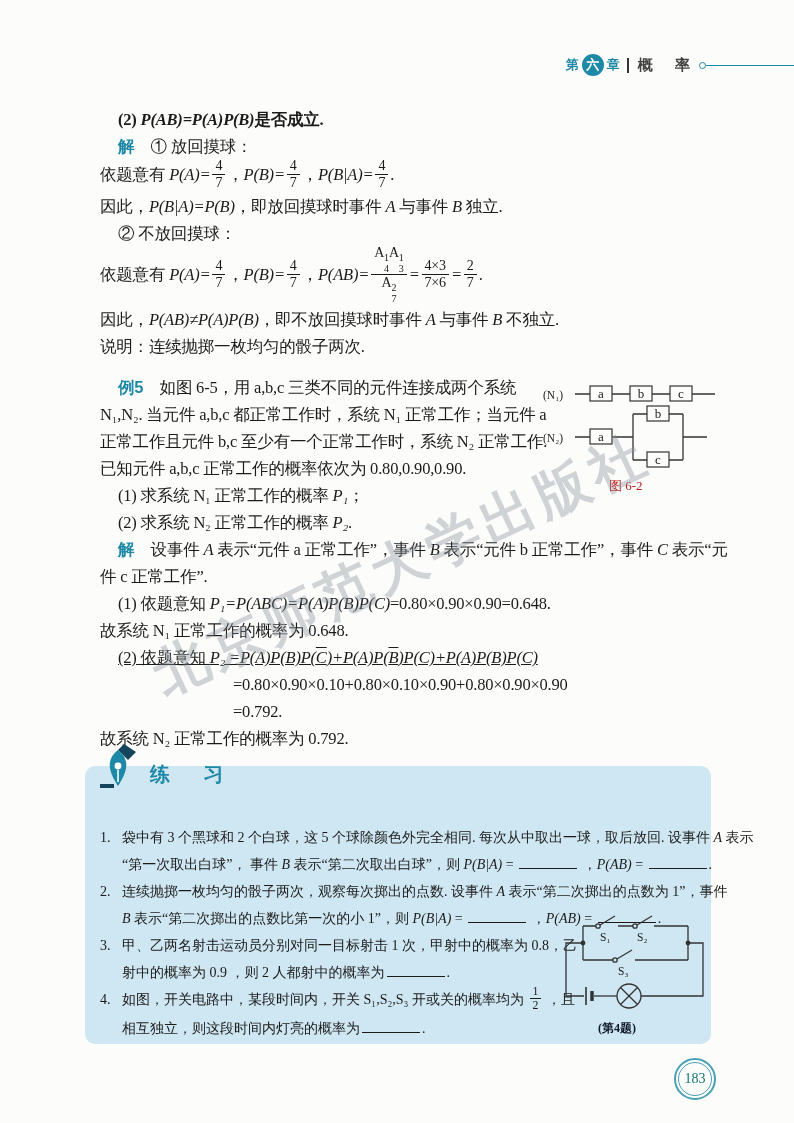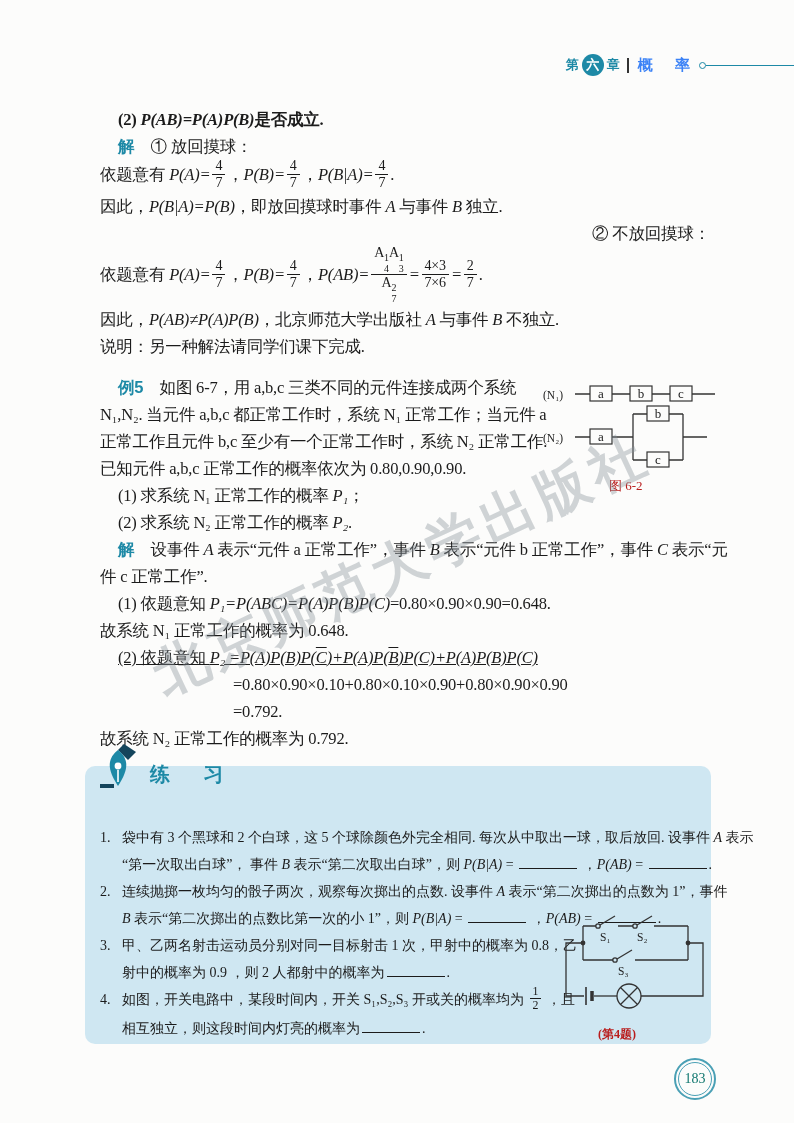--- a/index.html
+++ b/index.html
@@ -5,21 +5,21 @@
   html,body{margin:0;padding:0;background:#e9e9e9;}
   .page{position:relative;width:794px;height:1123px;background:#fcfcfb;overflow:hidden;
         font-family:"Liberation Serif",serif;color:#1b1b1b;margin:0 auto;}
 
   
   .header{position:absolute;top:54px;right:0;display:flex;align-items:center;}
   .h-pre{font:bold 13px "Liberation Sans",sans-serif;color:#1d89a6;}
   .h-circle{width:22px;height:22px;border-radius:50%;background:#1d89a6;color:#fff;
             font:bold 13px/22px "Liberation Sans",sans-serif;text-align:center;margin:0 3px;}
   .h-div{width:2px;height:15px;background:#333;margin:0 9px 0 7px;}
-  .h-title{font:bold 15px "Liberation Sans",sans-serif;color:#3b82f6;letter-spacing:9px;}
+  .h-title{font:bold 15px "Liberation Sans",sans-serif;color:#404040;letter-spacing:9px;}
   .h-ring{width:5px;height:5px;border:1px solid #1d89a6;border-radius:50%;margin-left:0;}
   .h-line{width:88px;height:1px;background:#1d89a6;}
 
   
   .main{position:absolute;left:100px;top:106px;width:610px;z-index:1;}
   .line{font-size:16.5px;line-height:27px;white-space:nowrap;letter-spacing:-0.2px;}
   .txt{font-style:normal;}
   .math{font-style:italic;font-family:"Liberation Serif",serif;}
   .kw{font-family:"Liberation Sans",sans-serif;font-weight:bold;color:#1d89a6;font-style:normal;}
   .ov{text-decoration:overline;font-style:italic;}
@@ -41,21 +41,21 @@
   .exbox{position:absolute;left:85px;top:766px;width:626px;height:278px;
          background:#cfe7f2;border-radius:10px;z-index:0;}
   .exhead{position:absolute;left:98px;top:742px;display:flex;align-items:flex-end;gap:12px;z-index:2;}
   .extitle{font:bold 20px "Liberation Sans",sans-serif;color:#1d89a6;letter-spacing:14px;margin-bottom:12px;}
   .exproblems{position:absolute;left:100px;top:824px;width:600px;z-index:1;}
   .exline{position:relative;padding-left:22px;font-size:14px;line-height:27px;white-space:nowrap;}
   .pnum{position:absolute;left:0;font-style:normal;}
 
   
   .circuit{position:absolute;left:558px;top:893px;z-index:2;}
-  .circap{color:#b91c1c;font:bold 12px "Liberation Serif",serif;margin:7px 0 0 40px;}
+  .circap{color:#0f172a;font:bold 12px "Liberation Serif",serif;margin:1px 0 0 40px;}
 
   
   .pageno{position:absolute;left:674px;top:1058px;width:42px;height:42px;border:2px solid #4aa0b5;
           border-radius:50%;display:flex;align-items:center;justify-content:center;box-sizing:border-box;}
   .pageno::before{content:"";position:absolute;inset:2px;border:1px solid #4aa0b5;border-radius:50%;}
   .pageno span{font:14px "Liberation Serif",serif;color:#0f766e;}
 
   
   .watermark{position:absolute;left:130px;top:520px;width:580px;z-index:5;pointer-events:none;
              font:bold 54px "Liberation Serif",serif;color:rgba(135,145,152,0.38);
@@ -81,35 +81,35 @@
     <span class="h-title">概 率</span>
     <span class="h-ring"></span>
     <span class="h-line"></span>
   </div>
 
   <div class="main">
       <div class="line" style="padding-left: 18px; font-weight: bold;"><span class="txt">(2) </span><span class="math">P(AB)=P(A)P(B)</span><span class="txt">是否成立.</span></div>
       <div class="line" style="padding-left: 18px;"><span class="kw">解</span><span class="txt">　① 放回摸球：</span></div>
       <div class="line"><span class="txt">依题意有 </span><span class="math">P(A)=</span><span class="frac"><span class="fn">4</span><span class="fd">7</span></span><span class="txt">，</span><span class="math">P(B)=</span><span class="frac"><span class="fn">4</span><span class="fd">7</span></span><span class="txt">，</span><span class="math">P(B|A)=</span><span class="frac"><span class="fn">4</span><span class="fd">7</span></span><span class="txt">.</span></div>
       <div class="line"><span class="txt">因此，</span><span class="math">P(B|A)=P(B)</span><span class="txt">，即放回摸球时事件 </span><span class="math">A</span><span class="txt"> 与事件 </span><span class="math">B</span><span class="txt"> 独立.</span></div>
-      <div class="line" style="padding-left: 18px; text-align: right;"><span class="txt">② 不放回摸球：</span></div>
+      <div class="line" style="padding-left: 18px;"><span class="txt">② 不放回摸球：</span></div>
       <div class="line"><span class="txt">依题意有 </span><span class="math">P(A)=</span><span class="frac"><span class="fn">4</span><span class="fd">7</span></span><span class="txt">，</span><span class="math">P(B)=</span><span class="frac"><span class="fn">4</span><span class="fd">7</span></span><span class="txt">，</span><span class="math">P(AB)=</span><span class="frac"><span class="fn"><span class="pp"><span class="txt">A</span><span class="pss">
                 <span>1</span>
                 <span>4</span>
               </span></span><span class="pp"><span class="txt">A</span><span class="pss">
                 <span>1</span>
                 <span>3</span>
               </span></span></span><span class="fd"><span class="pp"><span class="txt">A</span><span class="pss">
                 <span>2</span>
                 <span>7</span>
               </span></span></span></span><span class="math">=</span><span class="frac"><span class="fn">4×3</span><span class="fd">7×6</span></span><span class="math">=</span><span class="frac"><span class="fn">2</span><span class="fd">7</span></span><span class="txt">.</span></div>
-      <div class="line"><span class="txt">因此，</span><span class="math">P(AB)≠P(A)P(B)</span><span class="txt">，北京师范大学出版社 </span><span class="math">A</span><span class="txt"> 与事件 </span><span class="math">B</span><span class="txt"> 不独立.</span></div>
-      <div class="line"><span class="txt">说明：另一种解法请同学们课下完成.</span></div>
+      <div class="line"><span class="txt">因此，</span><span class="math">P(AB)≠P(A)P(B)</span><span class="txt">，即不放回摸球时事件 </span><span class="math">A</span><span class="txt"> 与事件 </span><span class="math">B</span><span class="txt"> 不独立.</span></div>
+      <div class="line"><span class="txt">说明：连续抛掷一枚均匀的骰子两次.</span></div>
       <div style="height: 14px;"></div>
-      <div class="line" style="padding-left: 18px;"><span class="kw">例5</span><span class="txt">　如图 6-7，用 a,b,c 三类不同的元件连接成两个系统</span></div>
+      <div class="line" style="padding-left: 18px;"><span class="kw">例5</span><span class="txt">　如图 6-5，用 a,b,c 三类不同的元件连接成两个系统</span></div>
       <div class="line"><span class="txt">N₁,N₂. 当元件 a,b,c 都正常工作时，系统 N₁ 正常工作；当元件 a</span></div>
       <div class="line"><span class="txt">正常工作且元件 b,c 至少有一个正常工作时，系统 N₂ 正常工作.</span></div>
       <div class="line"><span class="txt">已知元件 a,b,c 正常工作的概率依次为 0.80,0.90,0.90.</span></div>
       <div class="line" style="padding-left: 18px;"><span class="txt">(1) 求系统 N₁ 正常工作的概率 </span><span class="math">P₁</span><span class="txt">；</span></div>
       <div class="line" style="padding-left: 18px;"><span class="txt">(2) 求系统 N₂ 正常工作的概率 </span><span class="math">P₂</span><span class="txt">.</span></div>
       <div class="line" style="padding-left: 18px;"><span class="kw">解</span><span class="txt">　设事件 </span><span class="math">A</span><span class="txt"> 表示“元件 a 正常工作”，事件 </span><span class="math">B</span><span class="txt"> 表示“元件 b 正常工作”，事件 </span><span class="math">C</span><span class="txt"> 表示“元</span></div>
       <div class="line"><span class="txt">件 c 正常工作”.</span></div>
       <div class="line" style="padding-left: 18px;"><span class="txt">(1) 依题意知 </span><span class="math">P₁=P(ABC)=P(A)P(B)P(C)</span><span class="txt">=0.80×0.90×0.90=0.648.</span></div>
       <div class="line"><span class="txt">故系统 N₁ 正常工作的概率为 0.648.</span></div>
       <div class="line" style="padding-left: 18px; text-decoration: underline;"><span class="txt">(2) 依题意知 </span><span class="math">P₂ =P(A)P(B)P(</span><span class="ov">C</span><span class="math">)+P(A)P(</span><span class="ov">B</span><span class="math">)P(C)+P(A)P(B)P(C)</span></div>

